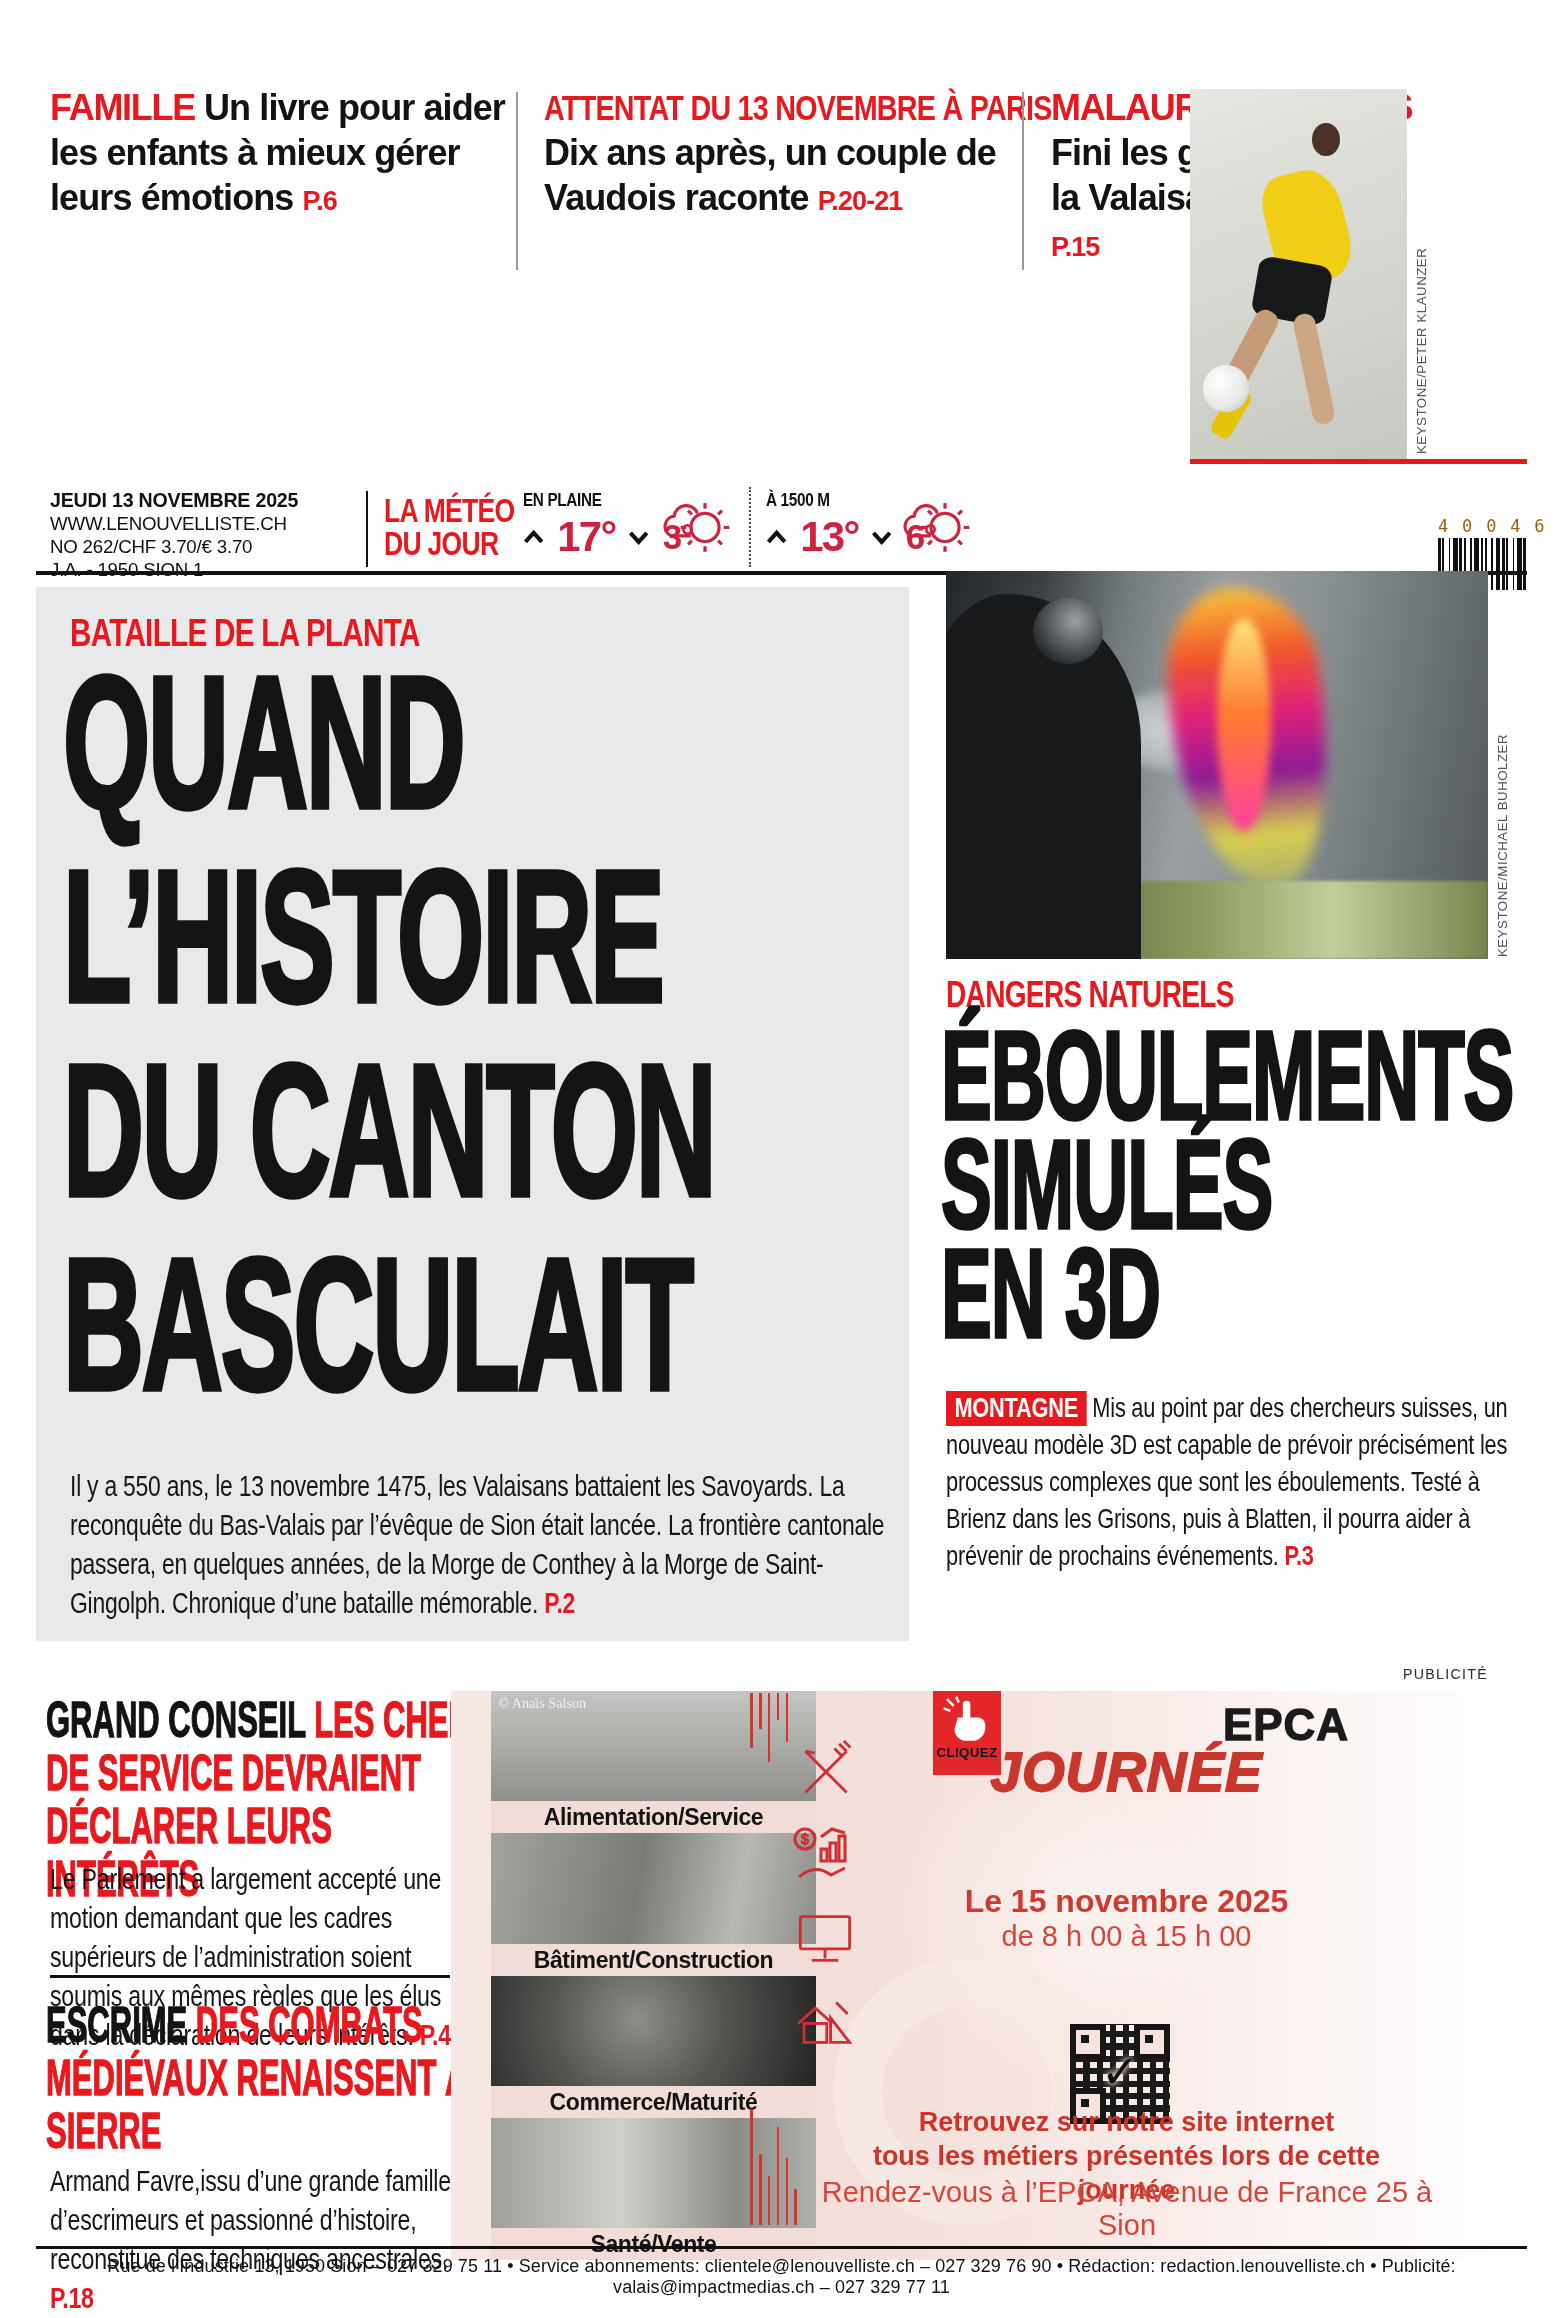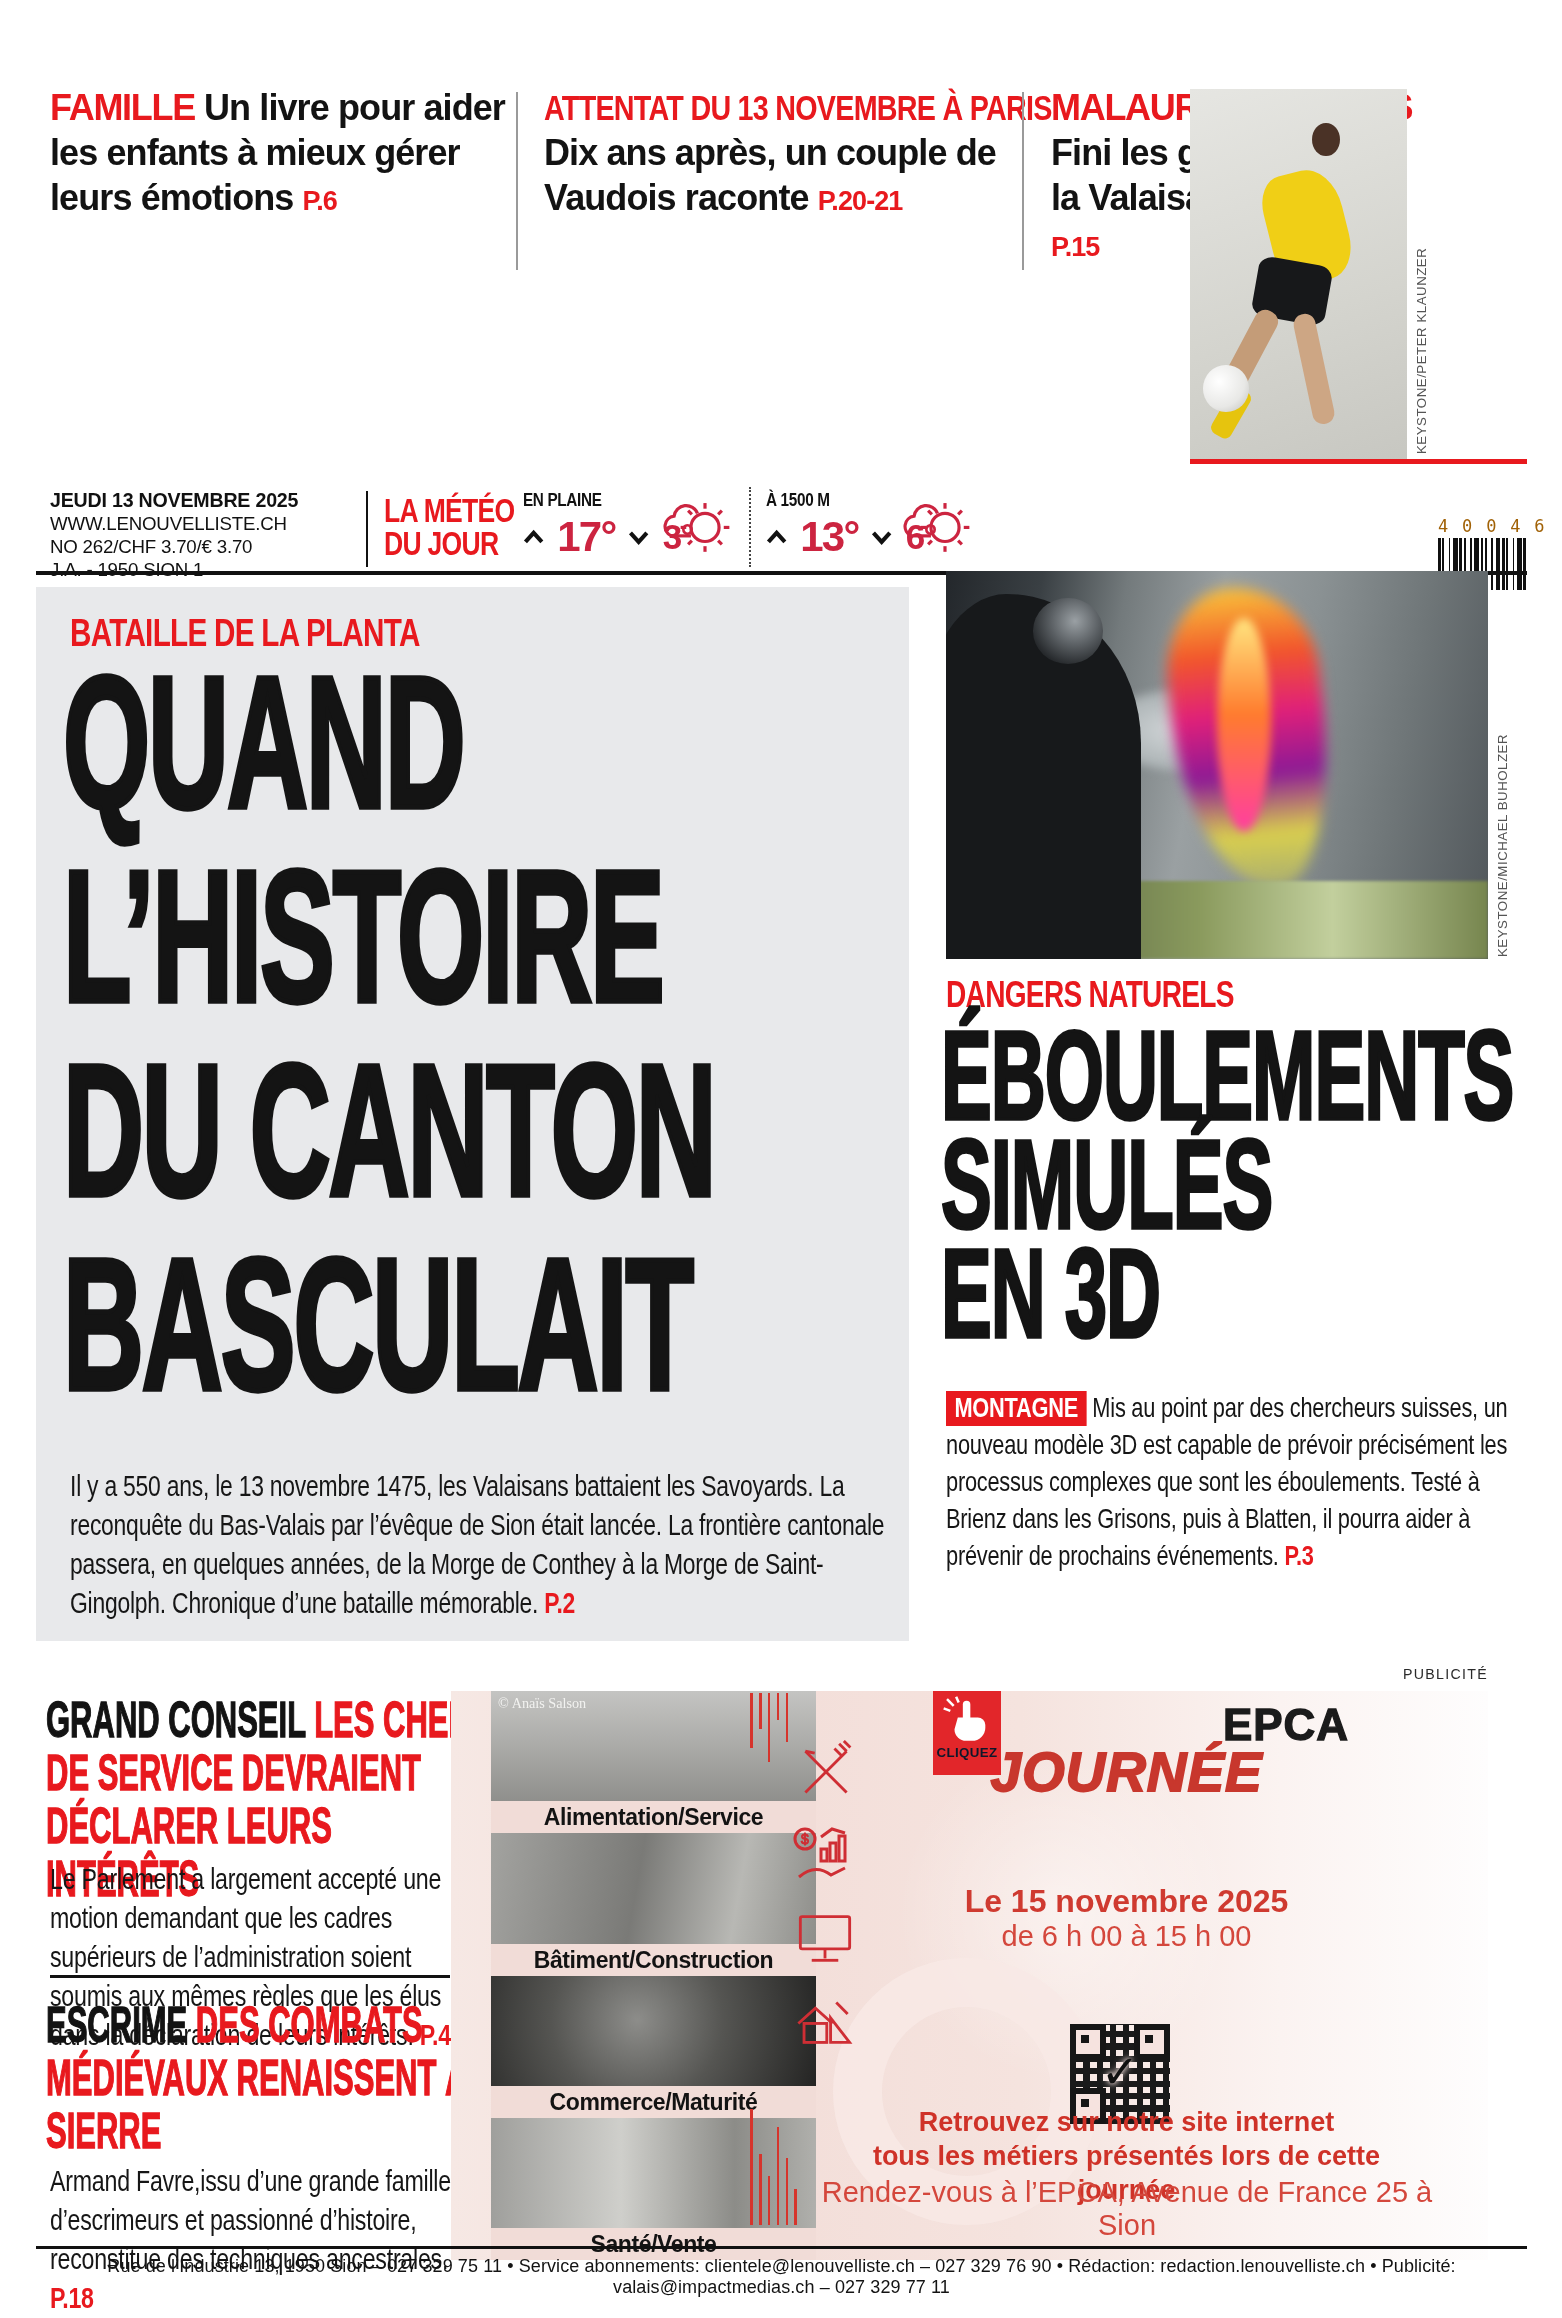--- a/index.html
+++ b/index.html
@@ -370,21 +370,21 @@
       <div class="lbl">CLIQUEZ</div>
     </div>
 
     <div class="abs epca" style="left:772px;top:9px;">
       <span>EPCA</span>
       
     </div>
 
     <div class="abs adtitle" style="left:382px;top:49px;width:587px;font-size:55px;">JOURNÉE</div>
     <div class="abs addate" style="left:382px;top:192px;width:587px;font-size:32px;">Le 15 novembre 2025</div>
-    <div class="abs addate" style="left:382px;top:229px;width:587px;font-size:29px;font-weight:normal;color:#d4473c;">de 6 h 00 à 15 h 00</div>
+    <div class="abs addate" style="left:382px;top:229px;width:587px;font-size:29px;font-weight:normal;color:#d4473c;">de 8 h 00 à 15 h 00</div>
 
     <div class="abs qr" style="left:619px;top:283px;width:100px;height:100px;">
       <div class="finder" style="left:0;top:0;">
           <div class="fdot"></div>
         </div>
       <div class="finder" style="right:0;top:0;">
           <div class="fdot"></div>
         </div>
       <div class="finder" style="left:0;bottom:0;">
           <div class="fdot"></div>

